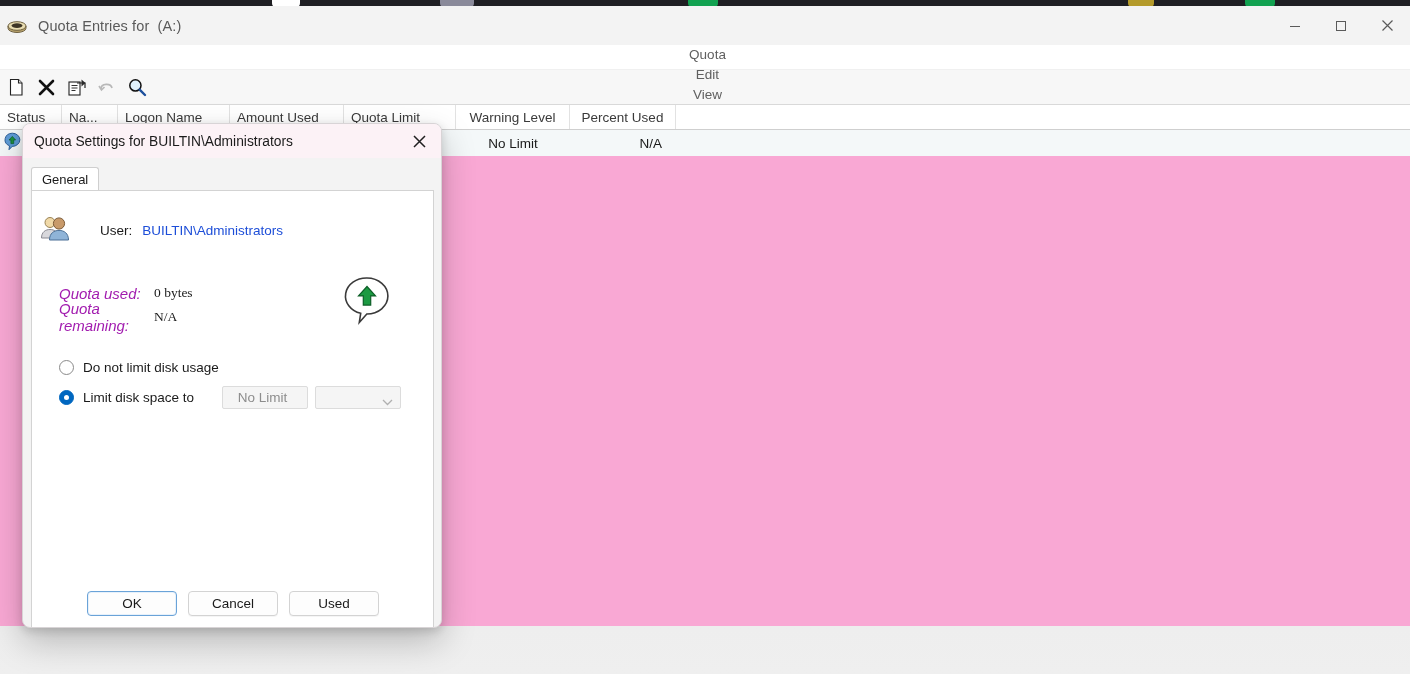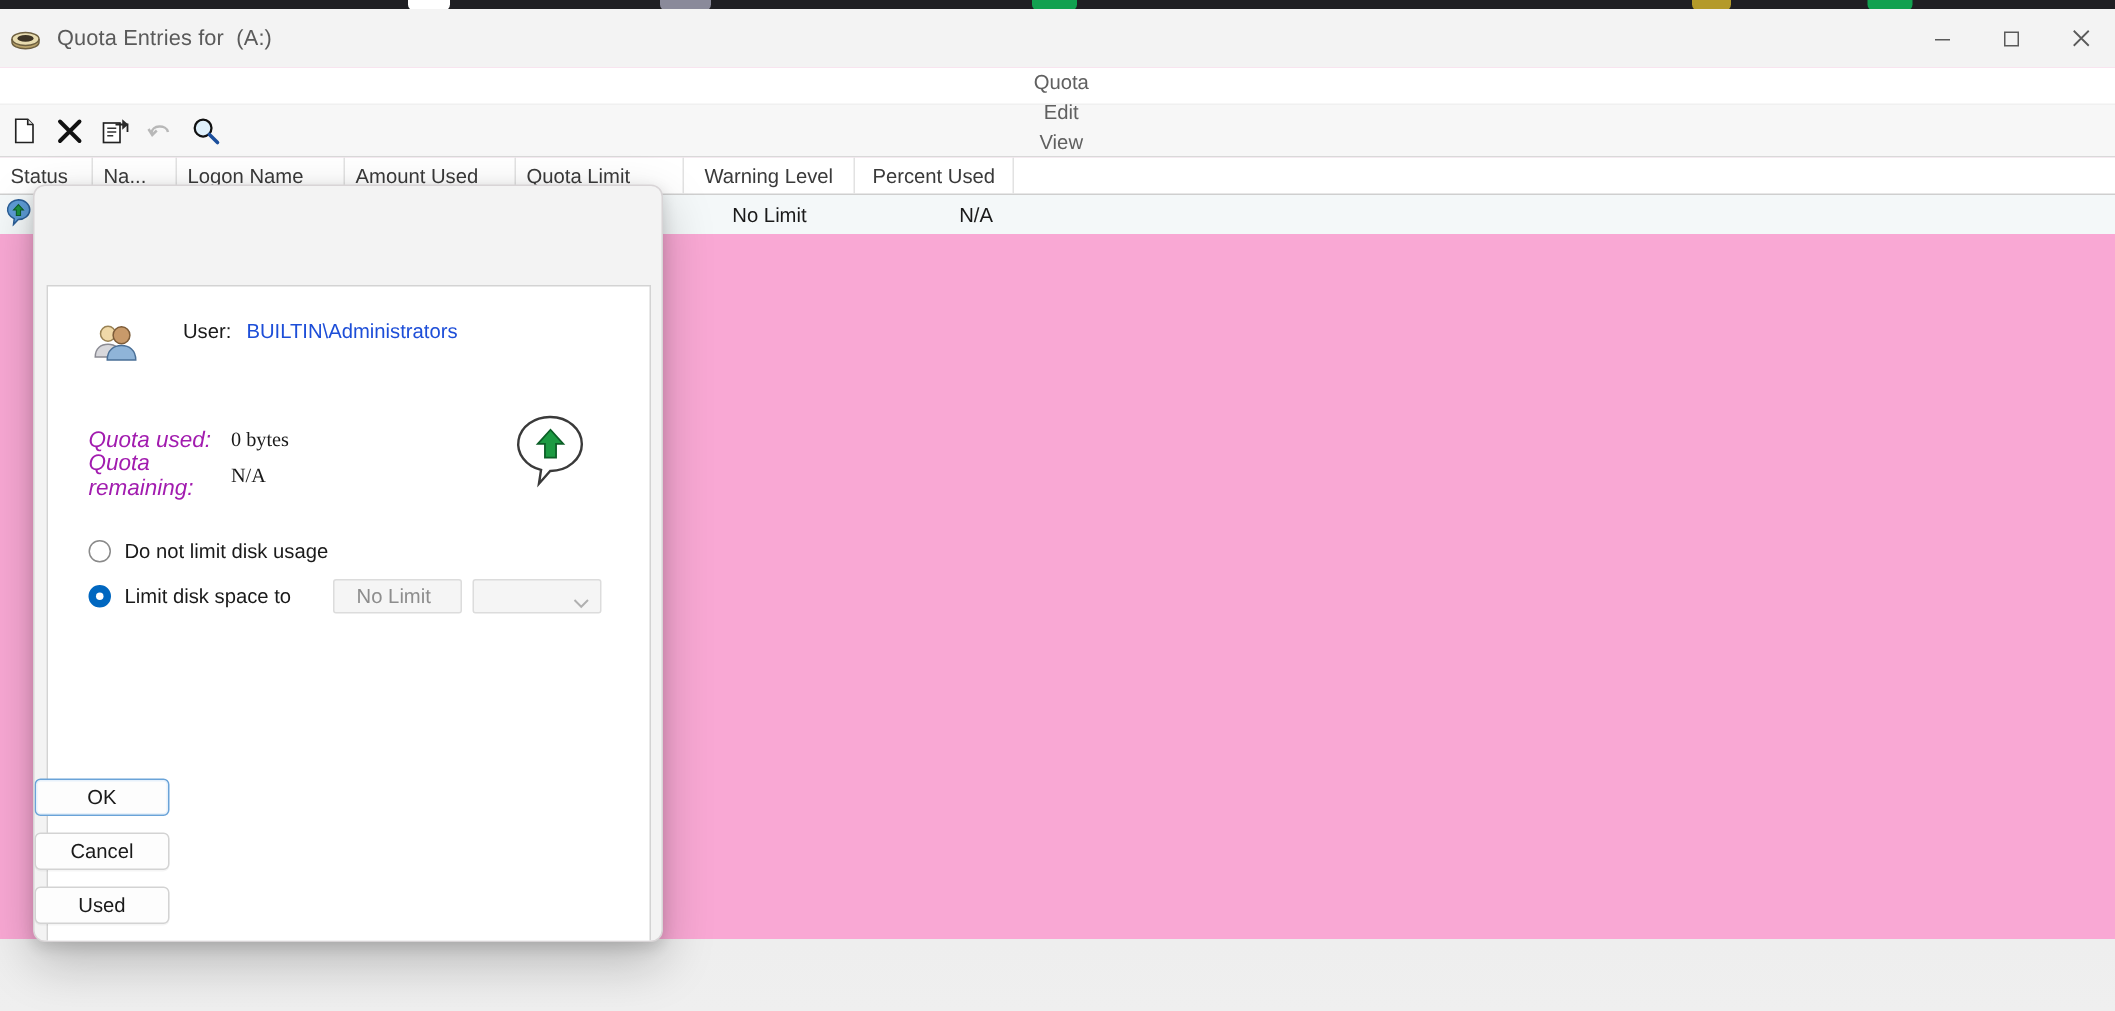--- a/index.html
+++ b/index.html
@@ -233,24 +233,24 @@
     width: 403px;
     height: 512px;
     background: #ffffff;
     border: 1px solid #d3d3d3;
     box-sizing: border-box;
   }
 
   
   #user-row {
     position: absolute;
-    left: 28px;
+    left: 6px;
     top: 22px;
     display: flex;
-    align-items: flex-start;
+    align-items: center;
   }
   #user-icon { width: 34px; height: 34px; }
   #user-label {
     margin-left: 28px;
     font-size: 13.5px;
     color: #1a1a1a;
   }
   #user-value {
     margin-left: 10px;
     font-size: 13.5px;
@@ -400,21 +400,20 @@
 
   
   #dlg-buttons {
     position: absolute;
     left: 0;
     bottom: 11px;
     width: 420px;
     display: flex;
     justify-content: center;
     gap: 11px;
-    flex-direction: column;
   }
   .dlg-btn {
     width: 90px;
     height: 25px;
     border-radius: 4px;
     background: #fdfdfd;
     border: 1px solid #d3d3d3;
     font-size: 13.5px;
     color: #1a1a1a;
     display: flex;
@@ -542,21 +541,32 @@
       <div class="cell align-right" style="width:112px"></div>
       <div class="cell align-center" style="width:114px">No Limit</div>
       <div class="cell align-right" style="width:106px;padding-right:14px">N/A</div>
     </div>
   </div>
 
 </div>
 
 <div id="dialog">
 
-
+  <div id="dlg-titlebar">
+    <div id="dlg-title-text">Quota Settings for BUILTIN\Administrators</div>
+    <div id="dlg-close">
+      <svg width="15" height="15" viewBox="0 0 15 15">
+        <path d="M2 2 L13 13 M13 2 L2 13" stroke="#202020" stroke-width="1.5" fill="none"></path>
+      </svg>
+    </div>
+  </div>
+
+  <div id="dlg-tabstrip">
+    <div class="dlg-tab">General</div>
+  </div>
 
   <div id="dlg-tabpage">
 
     <div id="user-row">
       <div id="user-icon">
         <svg width="34" height="34" viewBox="0 0 34 34">
           <circle cx="12" cy="9.5" r="5" fill="#f0d9a8" stroke="#9a8355" stroke-width="1"></circle>
           <path d="M3.5 25 c0-6 4-8.5 8.5-8.5 s8.5 2.5 8.5 8.5 z" fill="#d8d8dc" stroke="#8a8a92" stroke-width="1"></path>
           <circle cx="21" cy="10.5" r="5.6" fill="#c89a6a" stroke="#7d5c38" stroke-width="1"></circle>
           <path d="M11.5 27 c0-6.8 4.5-9.6 9.5-9.6 s9.5 2.8 9.5 9.6 z" fill="#8fb4d8" stroke="#4a6f96" stroke-width="1"></path>

